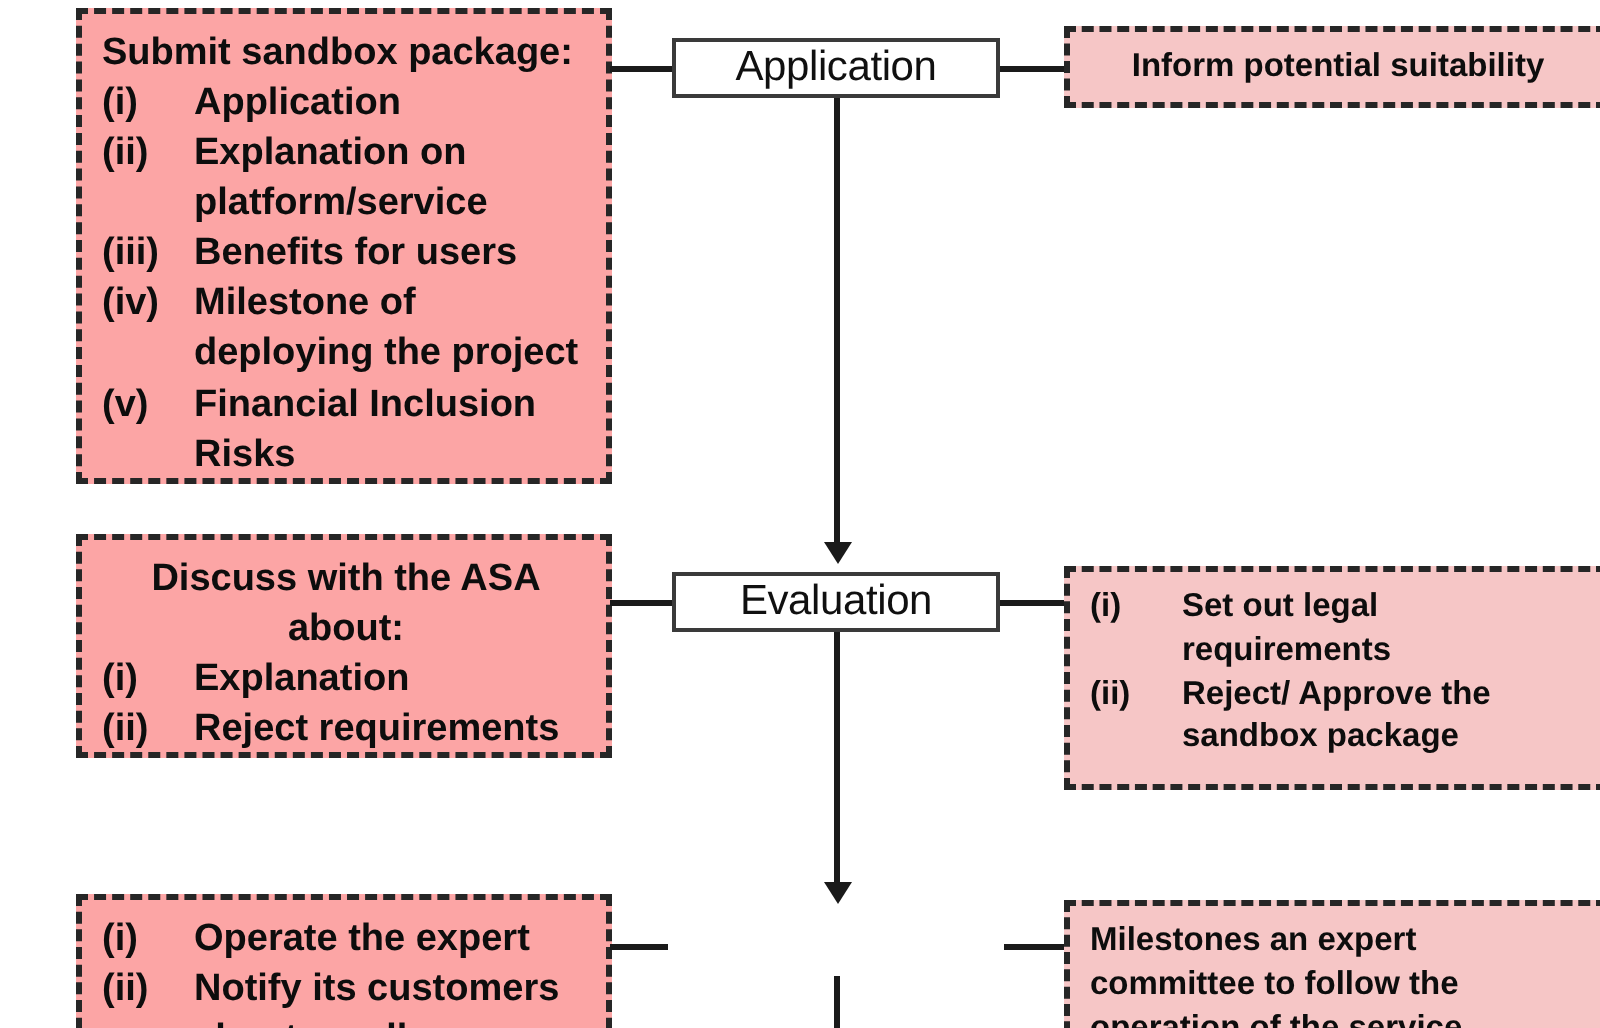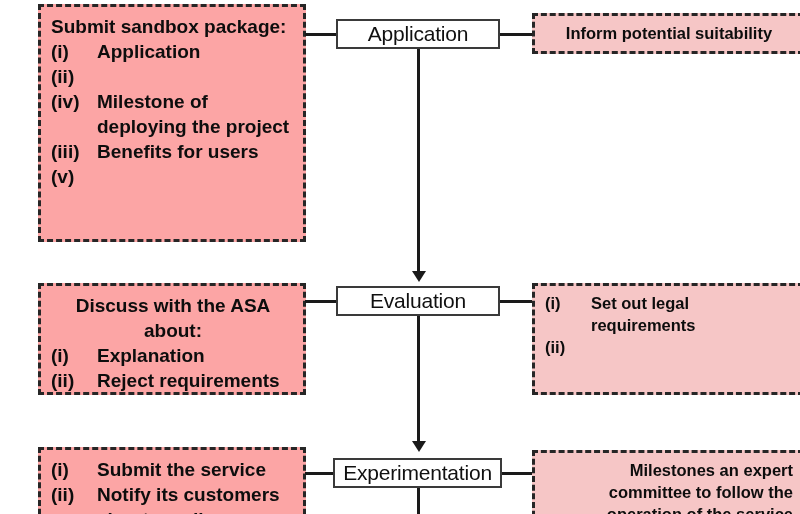--- a/index.html
+++ b/index.html
@@ -71,21 +71,21 @@
   }
   .lead-line {
     display: block;
   }
   .center-line {
     display: block;
     text-align: center;
   }
   .plain-para {
     display: block;
-    text-align: right;
+    text-align: left;
   }
   .nb { font-weight: bold; }
 
   
   .conn {
     position: absolute;
     background: #1a1a1a;
   }
   .h-conn { height: 3px; }
   .v-conn { width: 3px; }
@@ -106,49 +106,51 @@
 
   <div class="box green-box" style="left:38px; top:4px; width:268px; height:238px;">
     <span class="lead-line">Submit sandbox package:</span>
     <div class="item-list">
       <div class="item-row">
         <span class="item-marker">(i)</span>
         <span class="item-text">Application</span>
       </div>
       <div class="item-row">
         <span class="item-marker">(ii)</span>
+        <span class="item-text">Explanation on platform/service</span>
+      </div>
+      <div class="item-row">
+        <span class="item-marker">(iii)</span>
+        <span class="item-text">Benefits for users</span>
       </div>
       <div class="item-row">
         <span class="item-marker">(iv)</span>
         <span class="item-text">Milestone of deploying the project</span>
       </div>
       <div class="item-row">
-        <span class="item-marker">(iii)</span>
-        <span class="item-text">Benefits for users</span>
-      </div>
-      <div class="item-row">
         <span class="item-marker">(v)</span>
+        <span class="item-text">Financial Inclusion Risks</span>
       </div>
     </div>
   </div>
 
   <div class="conn h-conn" style="left:305px; top:33px; width:33px;"></div>
 
   <div class="box stage-box" style="left:336px; top:19px; width:164px; height:30px;">Application</div>
 
   <div class="conn h-conn" style="left:500px; top:33px; width:33px;"></div>
 
   <div class="box pink-box" style="left:532px; top:13px; width:272px; height:41px; display:flex; align-items:center; justify-content:center;">
     <span class="plain-para">Inform potential suitability</span>
   </div>
 
   <div class="conn v-conn" style="left:417px; top:49px; height:224px;"></div>
   <div class="arrow-head" style="left:411.5px; top:271px;"></div>
 
-  <div class="box green-box" style="left:38px; top:283px; width:268px; height:112px;">
+  <div class="box green-box" style="left:38px; top:267px; width:268px; height:112px;">
     <span class="center-line">Discuss with the ASA about:</span>
     <div class="item-list">
       <div class="item-row">
         <span class="item-marker">(i)</span>
         <span class="item-text">Explanation</span>
       </div>
       <div class="item-row">
         <span class="item-marker">(ii)</span>
         <span class="item-text">Reject requirements</span>
       </div>
@@ -162,43 +164,43 @@
   <div class="conn h-conn" style="left:500px; top:300px; width:33px;"></div>
 
   <div class="box pink-box" style="left:532px; top:283px; width:272px; height:112px;">
     <div class="item-list">
       <div class="item-row">
         <span class="item-marker">(i)</span>
         <span class="item-text">Set out legal requirements</span>
       </div>
       <div class="item-row">
         <span class="item-marker">(ii)</span>
+        <span class="item-text">Reject/ Approve the sandbox package</span>
       </div>
     </div>
   </div>
 
   <div class="conn v-conn" style="left:417px; top:316px; height:127px;"></div>
   <div class="arrow-head" style="left:411.5px; top:441px;"></div>
 
   <div class="box green-box" style="left:38px; top:447px; width:268px; height:112px;">
     <div class="item-list">
       <div class="item-row">
         <span class="item-marker">(i)</span>
-        <span class="item-text">Submit the service</span>
+        <span class="item-text">Operate the expert</span>
       </div>
       <div class="item-row">
         <span class="item-marker">(ii)</span>
         <span class="item-text">Notify its customers about sandbox</span>
       </div>
     </div>
   </div>
 
   <div class="conn h-conn" style="left:305px; top:472px; width:29px;"></div>
 
-  <div class="box stage-box" style="left:333px; top:458px; width:169px; height:30px;">Experimentation</div>
 
   <div class="conn h-conn" style="left:502px; top:472px; width:31px;"></div>
 
   <div class="conn v-conn" style="left:417px; top:488px; height:26px;"></div>
 
   <div class="box pink-box" style="left:532px; top:450px; width:272px; height:110px; text-align:center;">
     <span class="plain-para">
       <span>Milestones an </span><span class="nb">expert committee</span><span> to follow the operation of the service</span>
     </span>
   </div>

